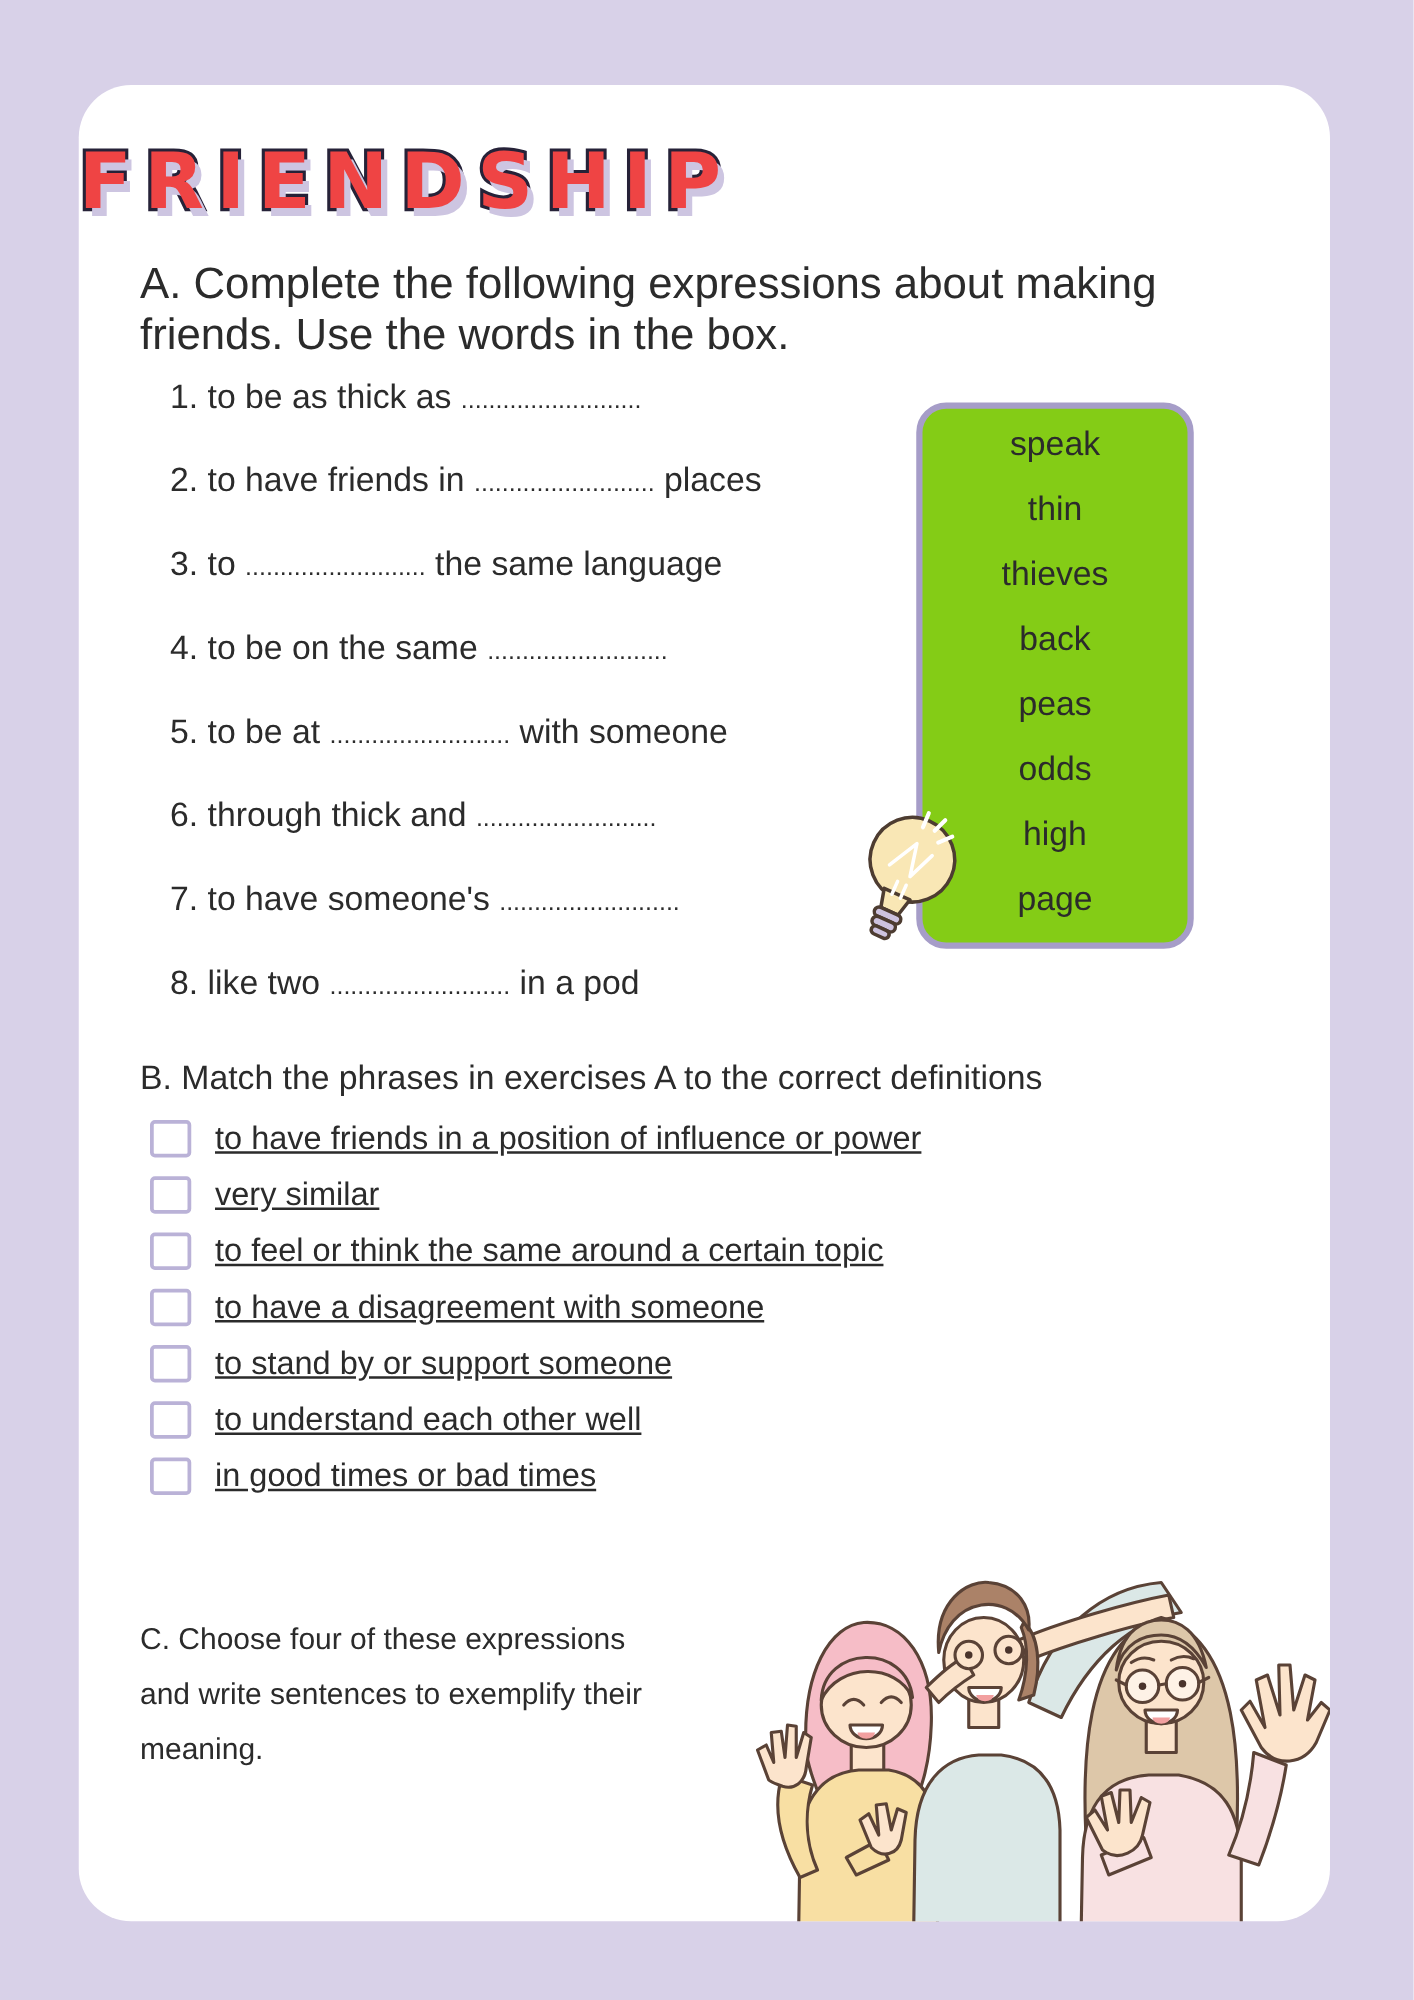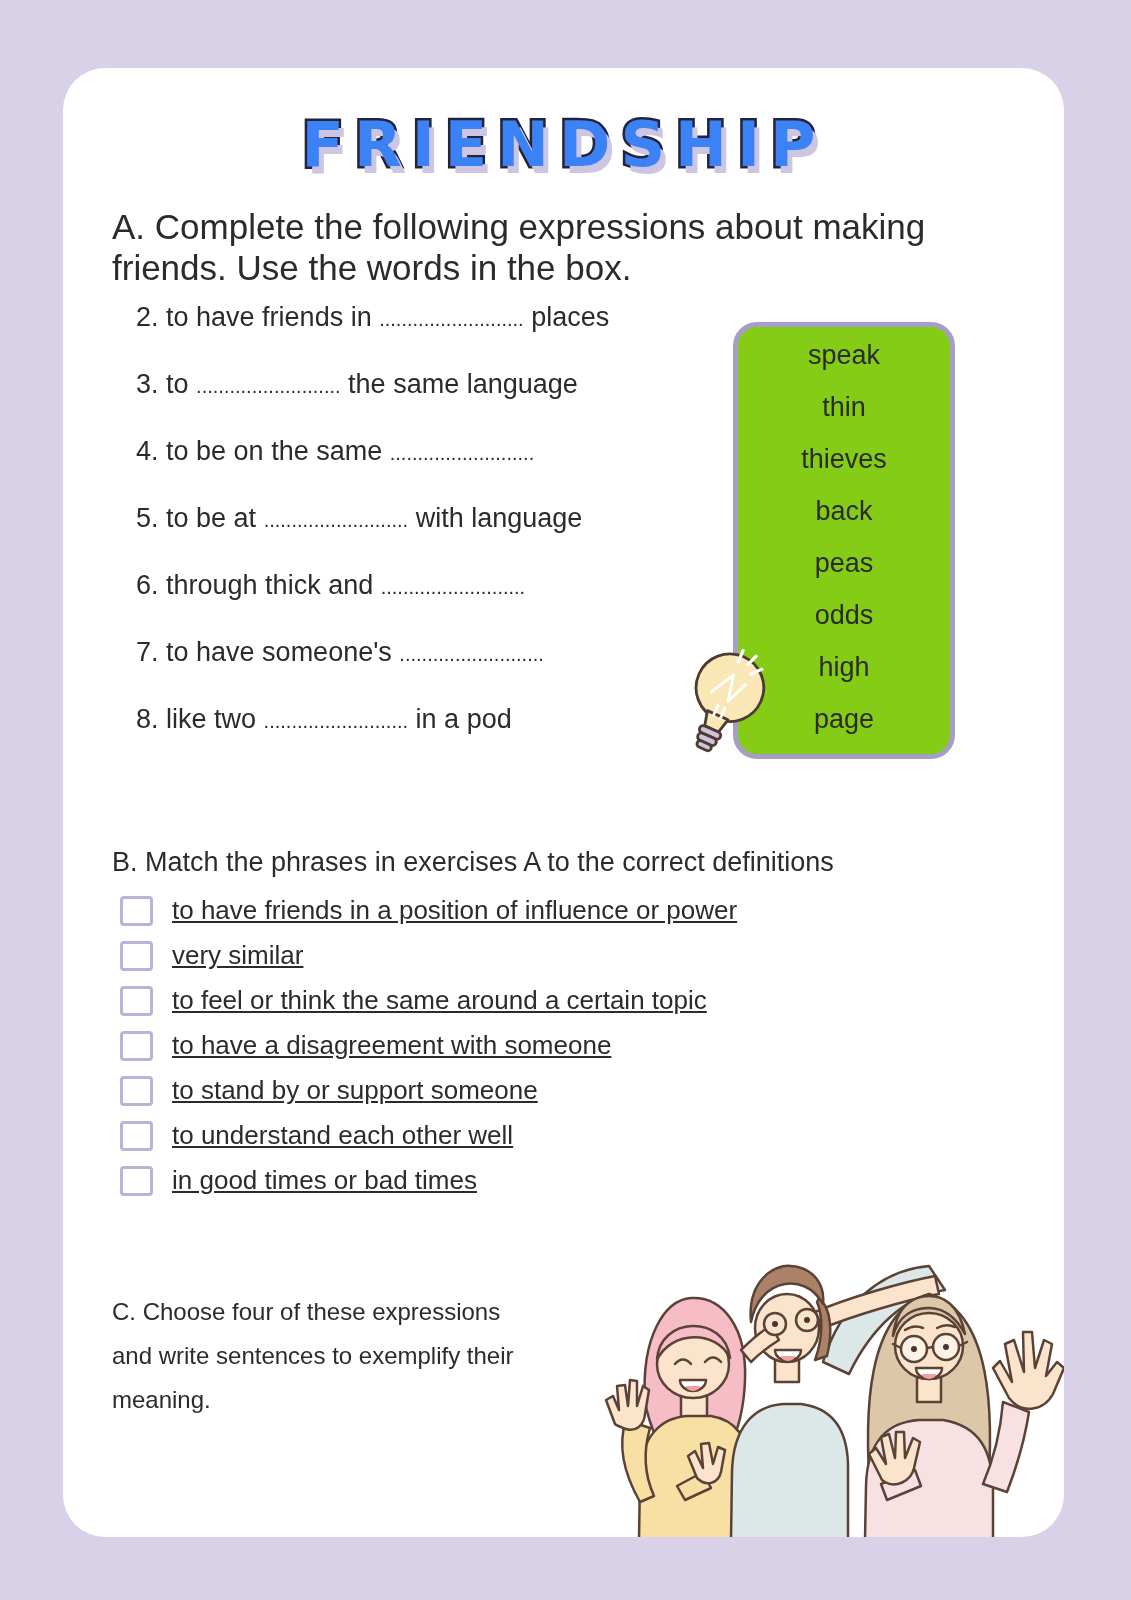--- a/index.html
+++ b/index.html
@@ -15,25 +15,24 @@
   .card {
     position: absolute;
     left: 63px; top: 68px;
     width: 1001px; height: 1469px;
     background: #ffffff;
     border-radius: 42px;
     overflow: hidden;
   }
   .title {
     position: absolute; top: 40px; left: 0; right: 0;
-    text-align: center;
     font-family: "DejaVu Sans", sans-serif;
     font-size: 62px; font-weight: bold;
     letter-spacing: 10px;
-    color: #3b82f6;
+    color: #ef4444;
     -webkit-text-stroke: 5px #262238;
     paint-order: stroke fill;
     text-shadow: 5px 7px 0 #cdc5e1;
   }
   .a-instr {
     position: absolute; left: 49px; top: 138px; width: 905px;
     font-size: 35px; line-height: 41px;
   }
   .a-list { position: absolute; left: 73px; top: 216px; }
   .a-item { height: 67px; line-height: 67px; font-size: 27px; white-space: nowrap; }
@@ -65,20 +64,26 @@
 
 <div class="page">
   <div class="card">
 
     <div class="title">FRIENDSHIP</div>
 
     <div class="a-instr">A. Complete the following expressions about making friends. Use the words in the box.</div>
 
     <div class="a-list">
       <div class="a-item">
+        <span>1.</span>
+        <span>to be as thick as</span>
+        <span class="dots">..........................</span>
+        <span></span>
+      </div>
+      <div class="a-item">
         <span>2.</span>
         <span>to have friends in</span>
         <span class="dots">..........................</span>
         <span>places</span>
       </div>
       <div class="a-item">
         <span>3.</span>
         <span>to</span>
         <span class="dots">..........................</span>
         <span>the same language</span>
@@ -86,21 +91,21 @@
       <div class="a-item">
         <span>4.</span>
         <span>to be on the same</span>
         <span class="dots">..........................</span>
         <span></span>
       </div>
       <div class="a-item">
         <span>5.</span>
         <span>to be at</span>
         <span class="dots">..........................</span>
-        <span>with language</span>
+        <span>with someone</span>
       </div>
       <div class="a-item">
         <span>6.</span>
         <span>through thick and</span>
         <span class="dots">..........................</span>
         <span></span>
       </div>
       <div class="a-item">
         <span>7.</span>
         <span>to have someone's</span>

